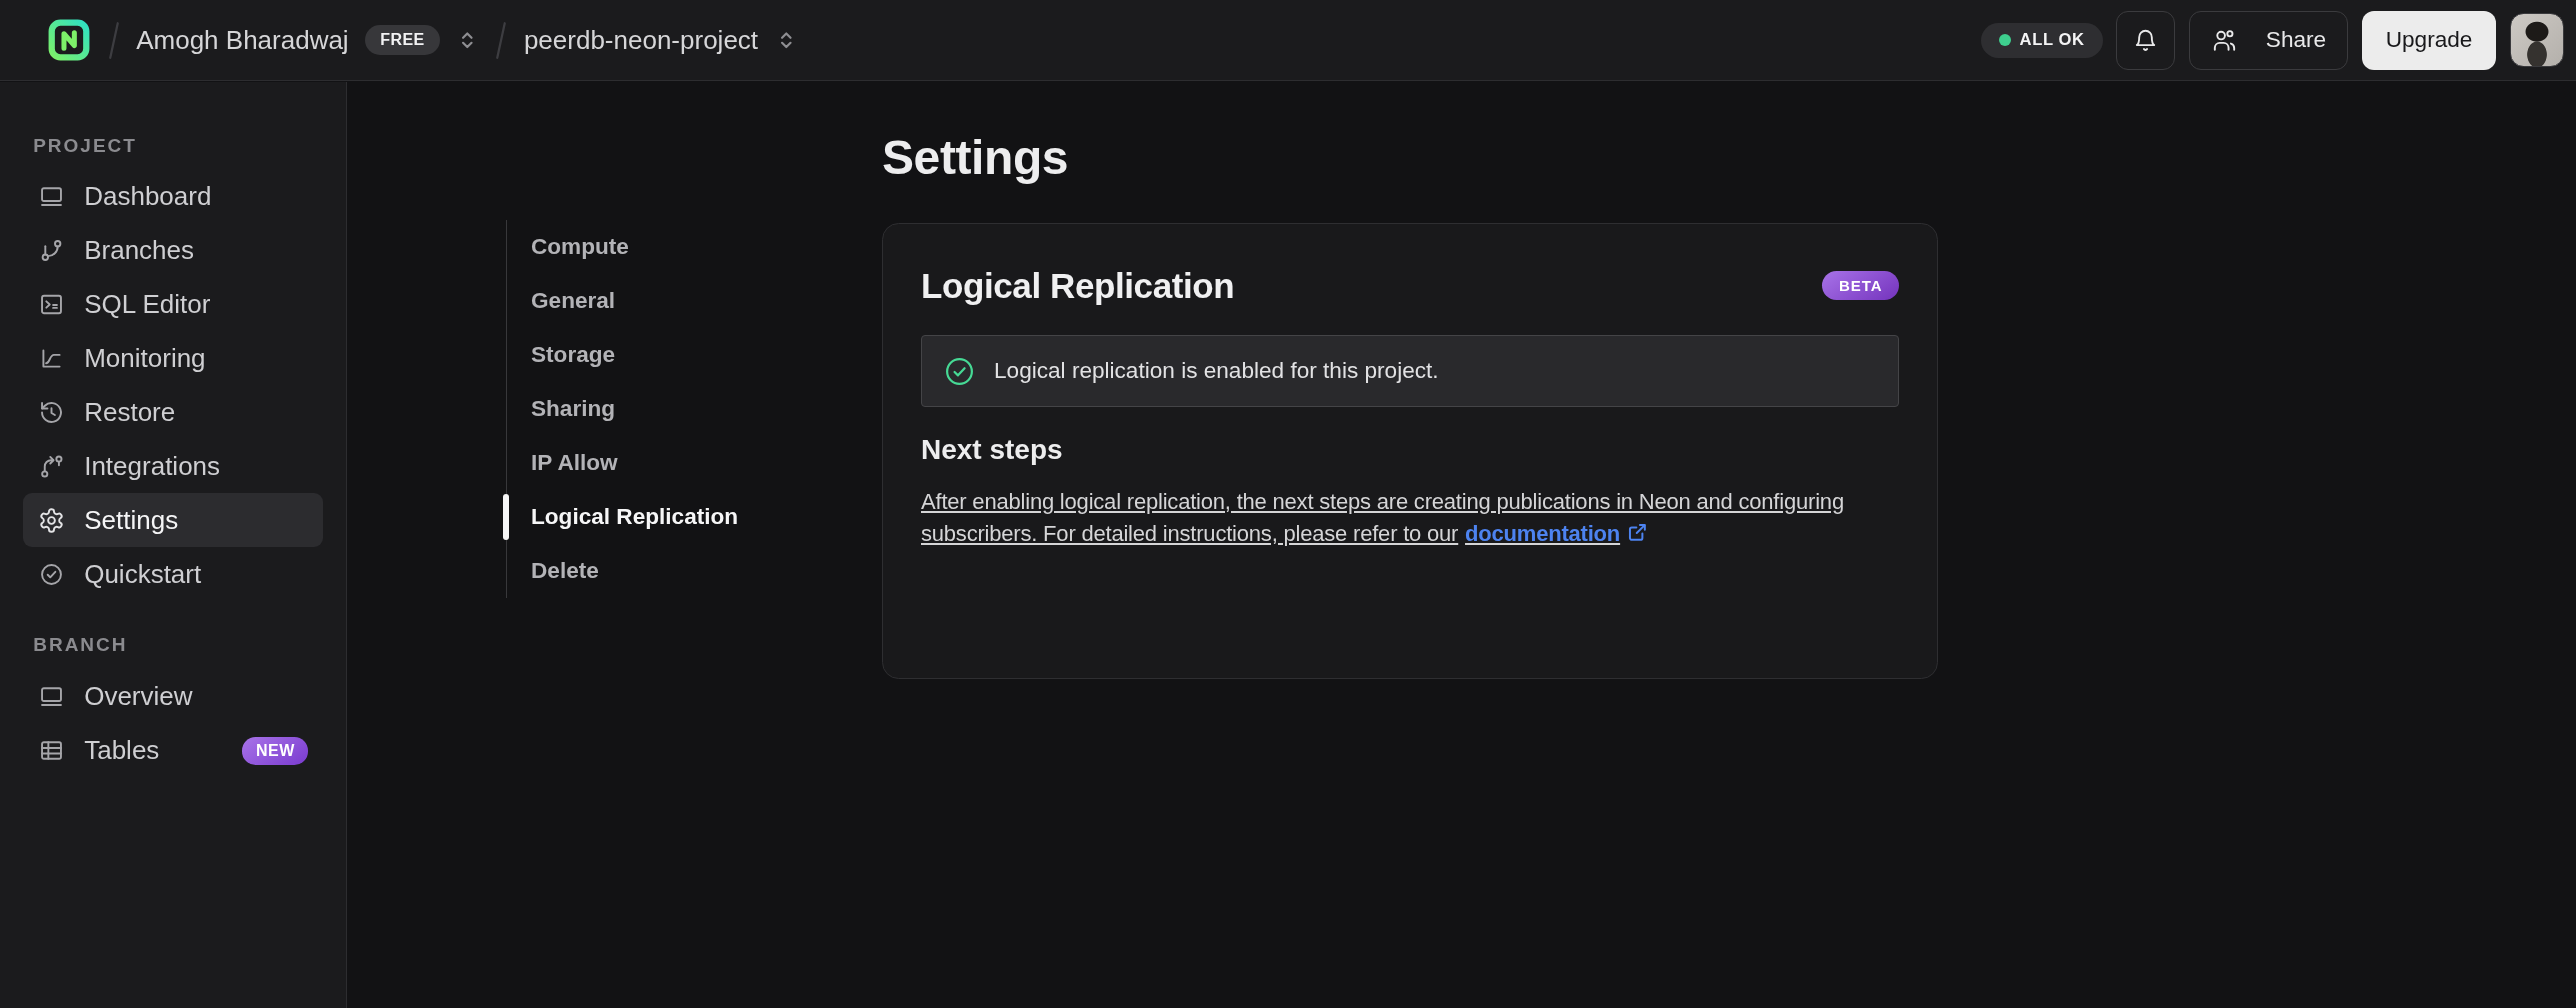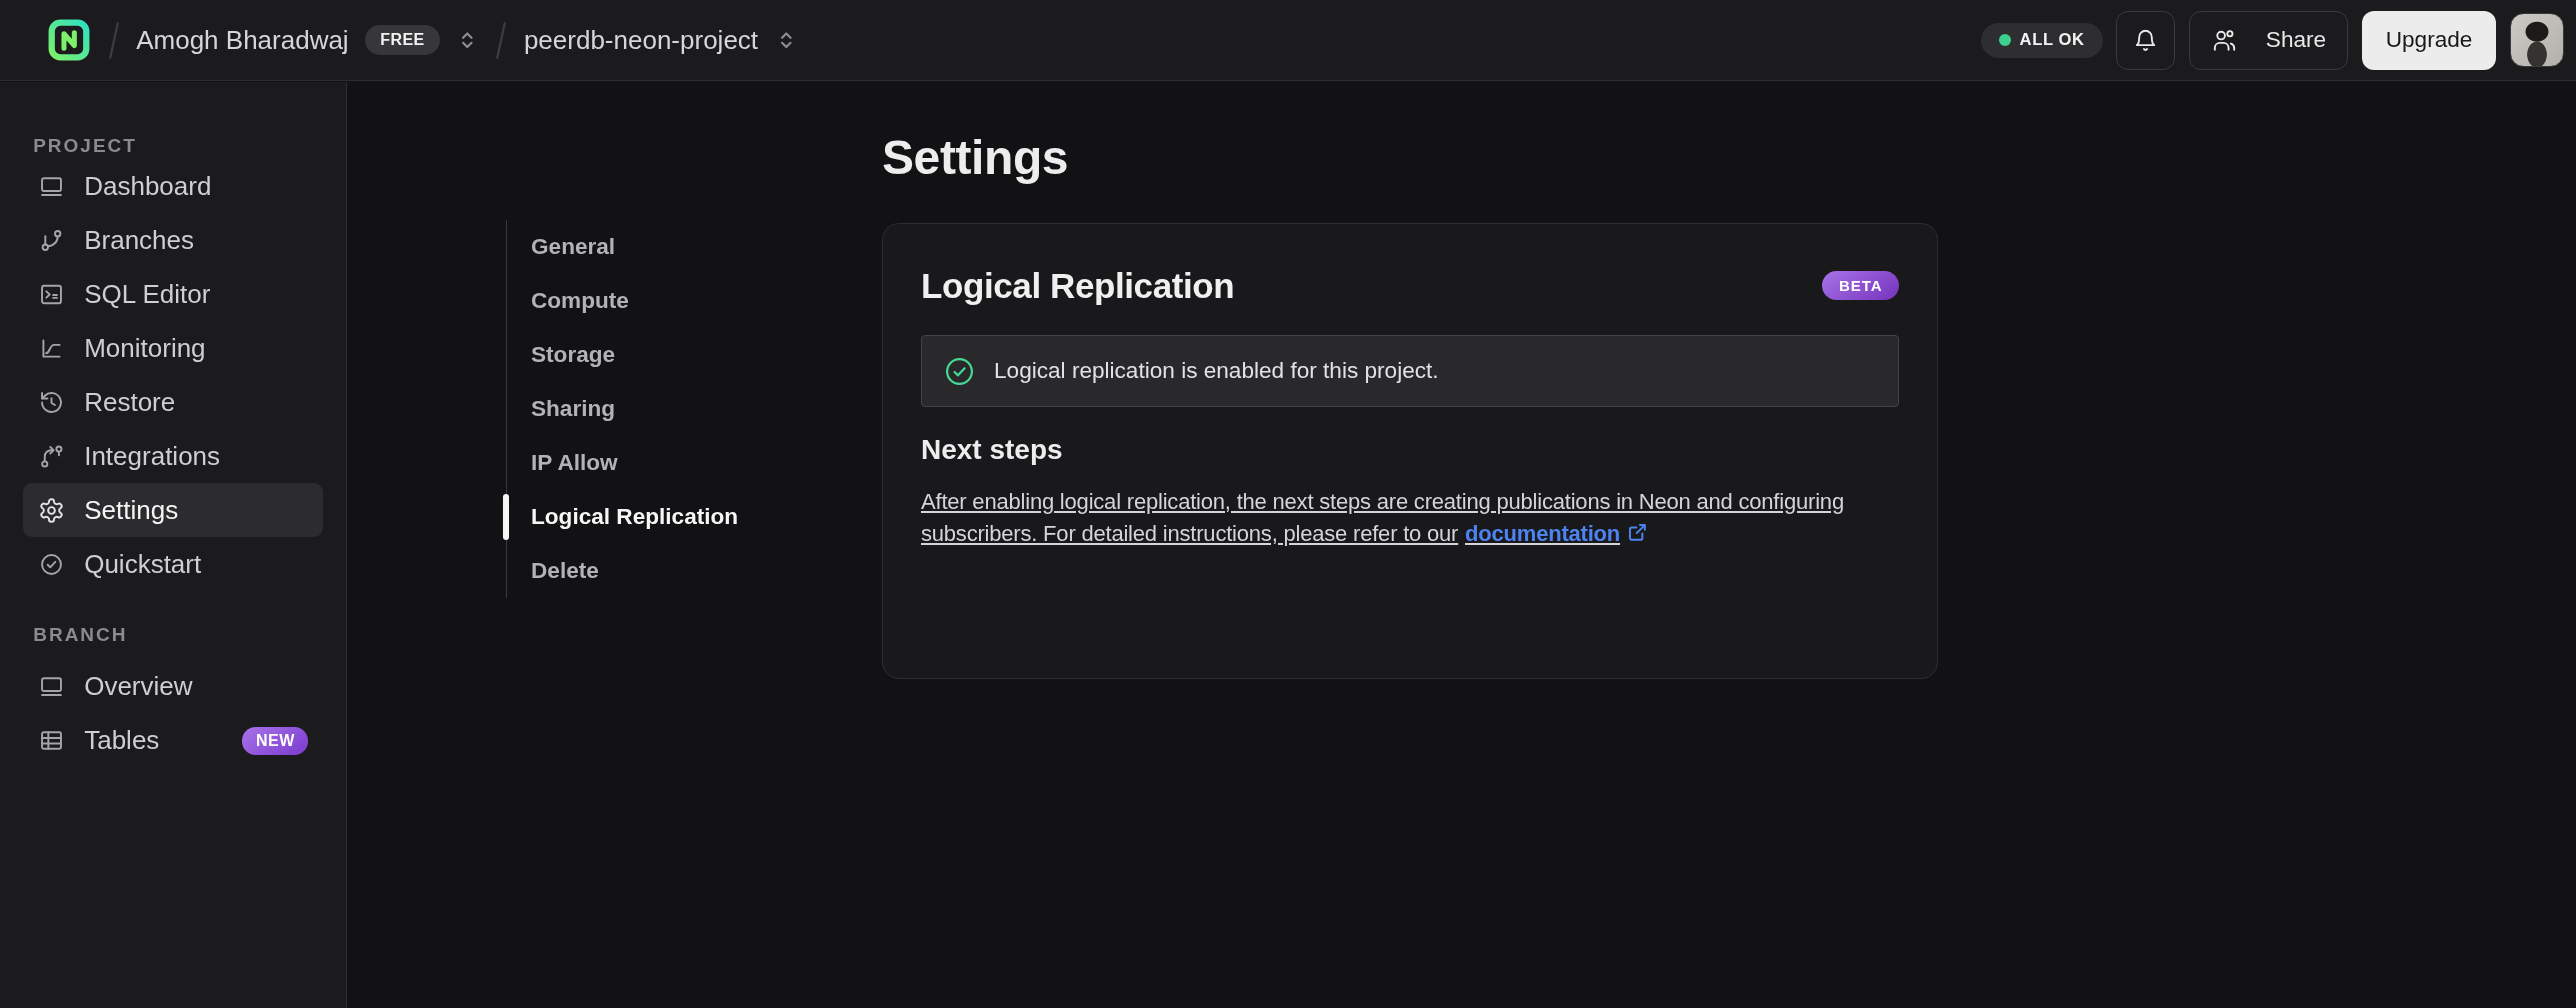--- a/index.html
+++ b/index.html
@@ -60,21 +60,21 @@
   }
 
   
   .sidebar {
     position:absolute; top:82px; left:0; bottom:0; width:347px;
     background:#1b1b1d; border-right:0.8px solid #2d2d30;
     padding:53px 22.6px 0 22.6px;
   }
   .side-label {
     font-size:19px; font-weight:600; letter-spacing:2px; color:#8b8b8f;
-    padding-left:10.6px; margin-bottom:2px;
+    padding-left:10.6px; margin-bottom:12px;
   }
   .side-item {
     height:54px; display:flex; align-items:center; gap:19.6px;
     padding:0 15px; border-radius:9px; cursor:pointer;
     font-size:26px; color:#cfcfd2;
   }
   .side-item .icn { color:#a5a5a9; flex:none; }
   .side-item.active { background:#2c2c2f; color:#f5f5f6; }
   .side-item.active .icn { color:#e3e3e5; }
   .branch-label { margin-top:33px; margin-bottom:13.6px; }
@@ -319,22 +319,22 @@
           <path d="M3.6 9.8h16.8"></path>
           <path d="M3.6 14.6h16.8"></path>
       </svg>
     </span>
     <span>Tables</span>
     <span class="badge-new">NEW</span>
   </div>
 </nav>
 
 <nav class="subnav">
+  <div class="subnav-item">Compute</div>
   <div class="subnav-item">General</div>
-  <div class="subnav-item">Compute</div>
   <div class="subnav-item">Storage</div>
   <div class="subnav-item">Sharing</div>
   <div class="subnav-item">IP Allow</div>
   <div class="subnav-item active">Logical Replication</div>
   <div class="subnav-item">Delete</div>
 </nav>
 
 <main class="content">
   <h1 class="page-title">Settings</h1>
 

